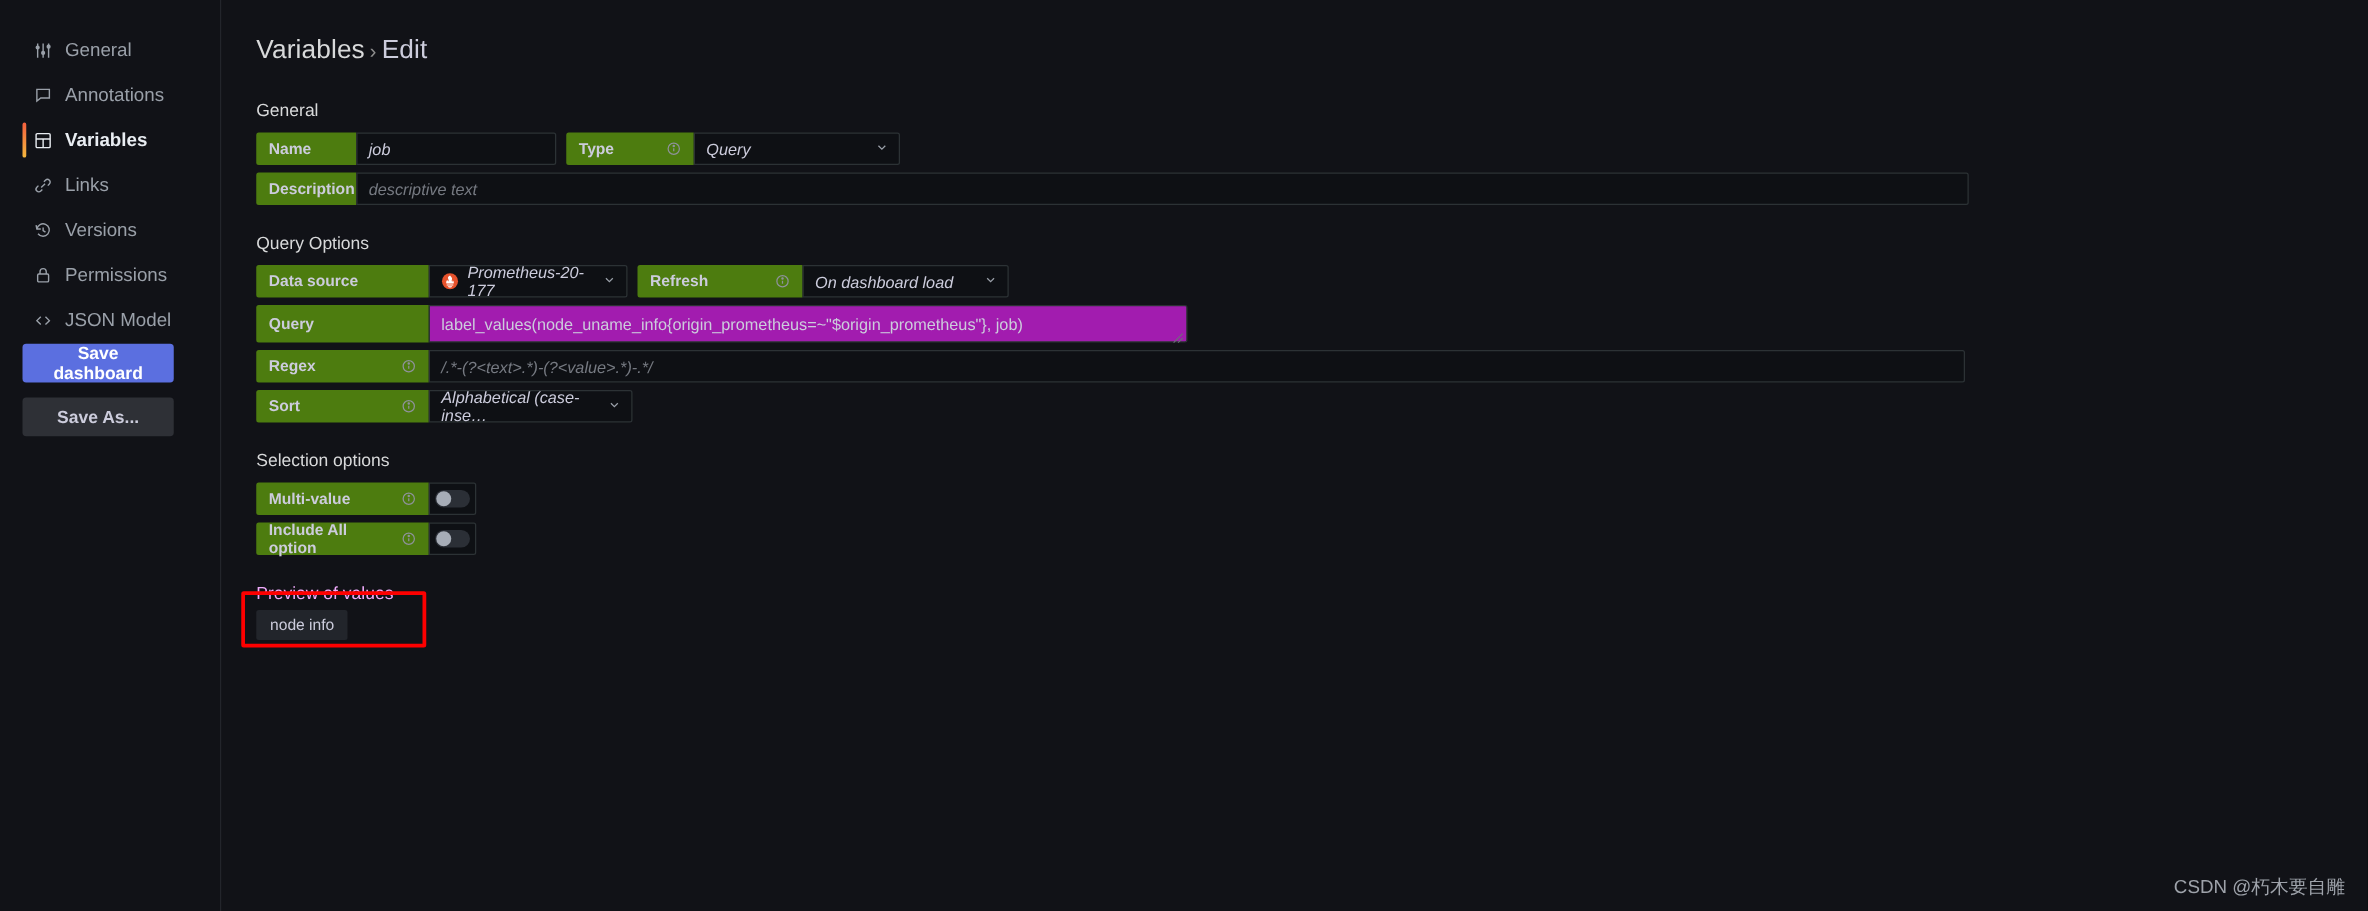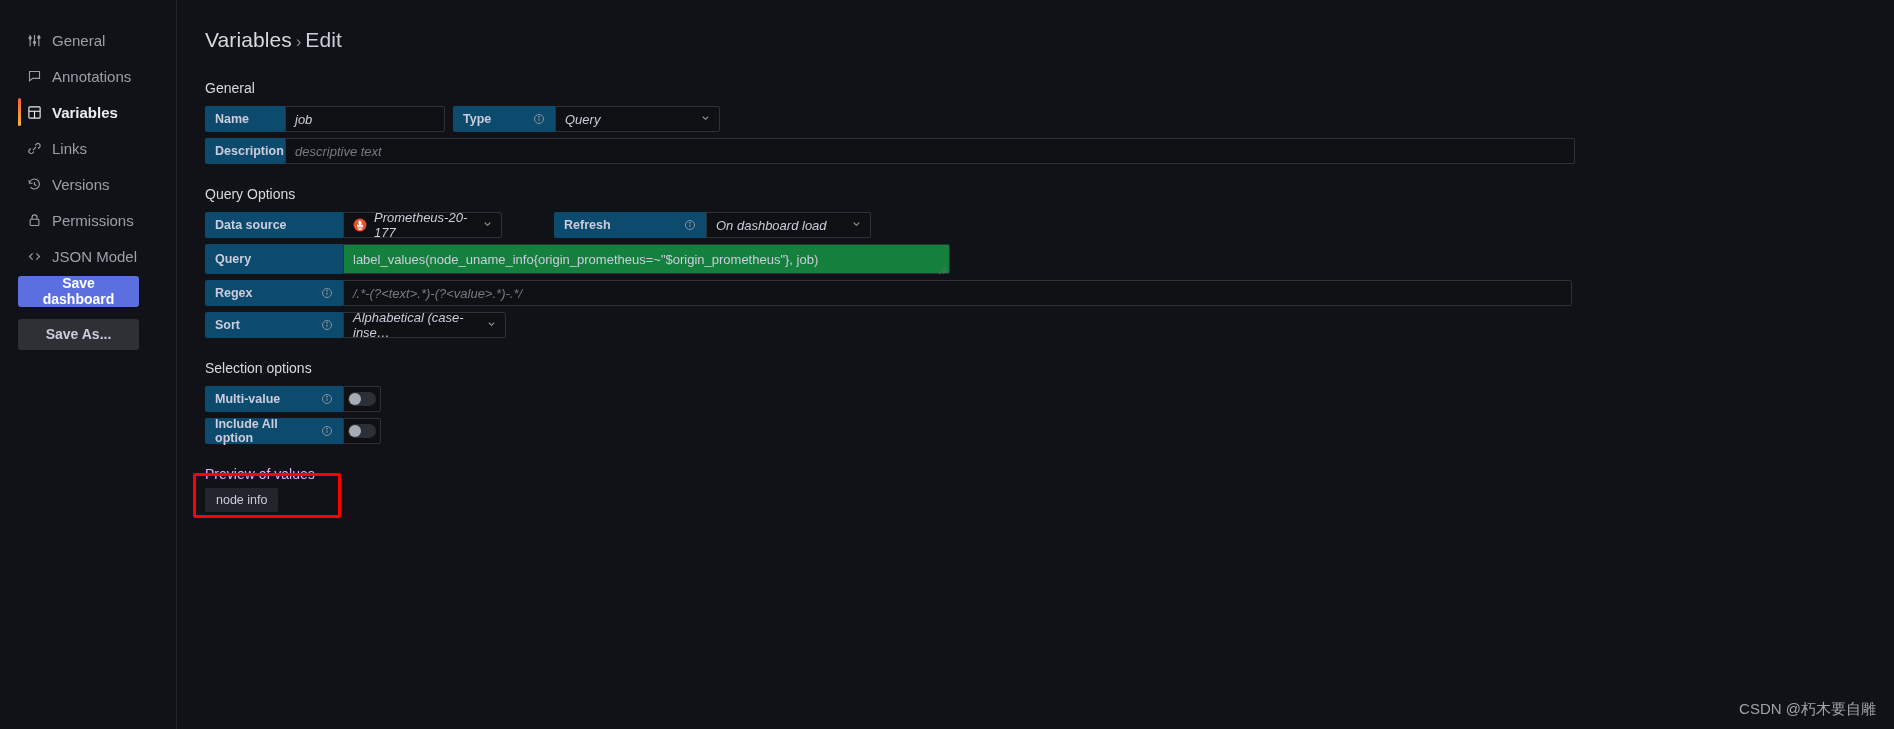--- a/index.html
+++ b/index.html
@@ -49,31 +49,31 @@
   .page-title { font-size: 21px; color: #d8d9da; margin-bottom: 28px; letter-spacing: .1px; }
   .page-title .crumb-sep { color: #8e8e8e; padding: 0 4px; font-size: 16px; }
   .page-title .crumb-last { color: #ccccdc; }
 
   .section-title { font-size: 14px; color: #d8d9da; margin-bottom: 10px; }
   .section { margin-bottom: 22px; }
 
   .row { display: flex; align-items: center; margin-bottom: 6px; }
 
   .lbl {
-    background: #0c4a6e; color: #ccccdc;
+    background: #4d7c0f; color: #ccccdc;
     font-size: 12.5px; font-weight: bold;
     height: 26px; display: flex; align-items: center;
     padding: 0 10px; border-radius: 2px 0 0 2px;
   }
   .lbl .info { margin-left: auto; padding-left: 14px; display: inline-flex; }
   .lbl-name { width: 80px; }
   .lbl-desc { width: 80px; }
   .lbl-type { width: 102px; }
   .lbl-datasource { width: 138px; }
-  .lbl-refresh { width: 152px; margin-left: 44px; }
+  .lbl-refresh { width: 132px; }
   .lbl-sel { width: 138px; }
 
   .ctl {
     background: #0e1014; border: 1px solid #2c3235;
     height: 26px; color: #ccccdc; font-size: 13px;
     display: flex; align-items: center; padding: 0 9px;
     border-radius: 0 2px 2px 0;
     font-style: italic;
   }
   .ctl.placeholder { color: #767a82; }
@@ -82,21 +82,21 @@
   .sel { justify-content: flex-start; position: relative; padding-right: 26px; }
   .sel .chev { position: absolute; right: 8px; top: 50%; transform: translateY(-50%); }
   .sel-type { width: 165px; }
   .sel-hide { width: 165px; }
   .sel-ds { width: 159px; }
   .sel-refresh { width: 165px; }
   .sel-sort { width: 163px; }
   .gap { width: 8px; }
 
   .txtarea {
-    background: #15803d; border: 1px solid #2c3235;
+    background: #a21caf; border: 1px solid #2c3235;
     width: 607px; height: 30px; color: #ccccdc; font-size: 13px;
     display: flex; align-items: center; padding: 0 9px;
     border-radius: 0 2px 2px 0; position: relative;
   }
   .txtarea .resize {
     position: absolute; right: 2px; bottom: 1px;
     width: 9px; height: 9px;
   }
   .inp-regex { width: 1229px; }
   .row-query { align-items: stretch; }

